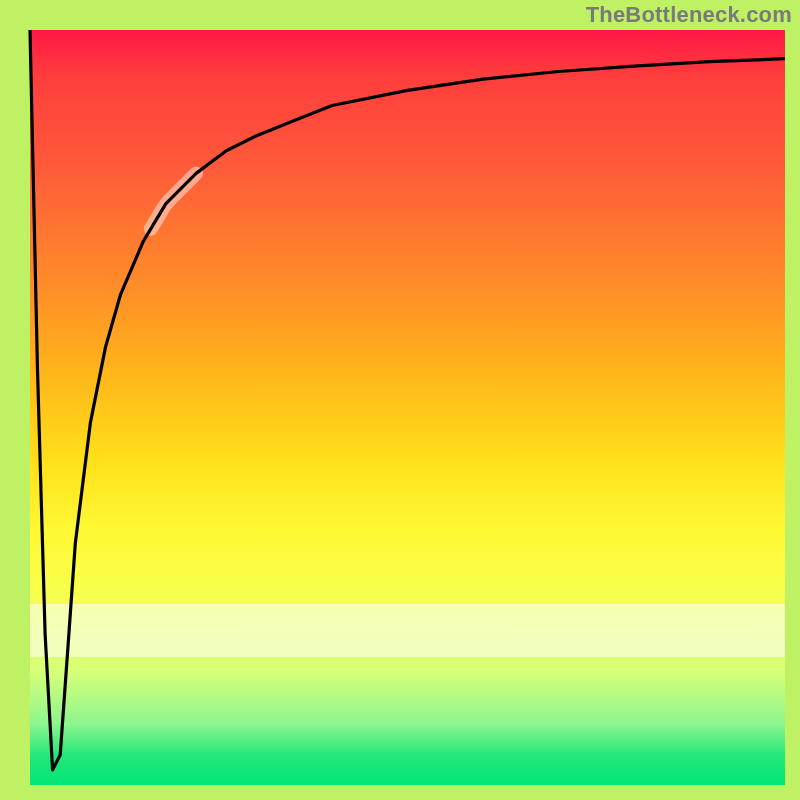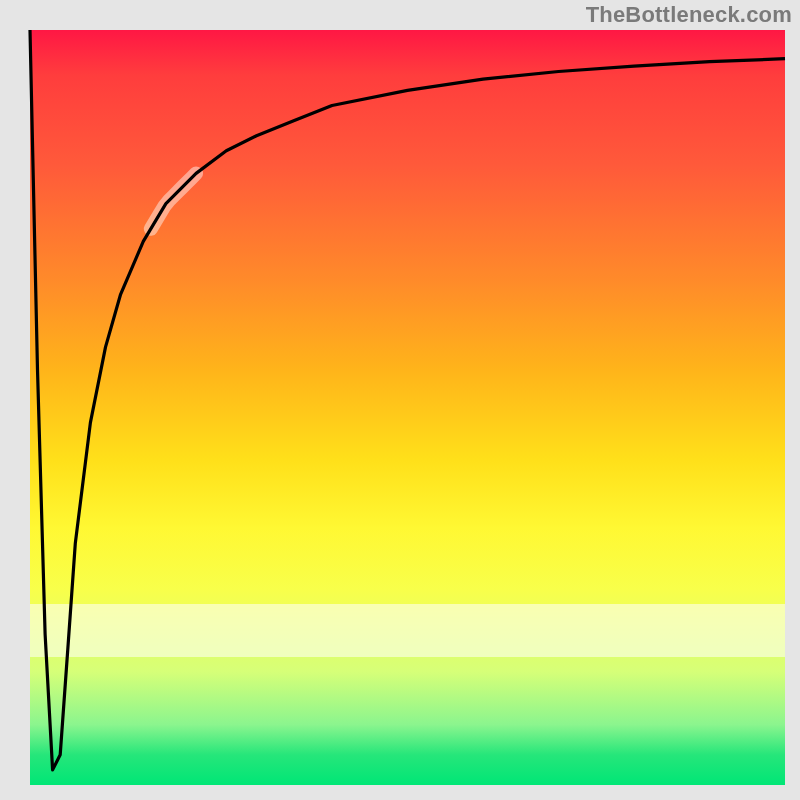--- a/index.html
+++ b/index.html
@@ -7,21 +7,21 @@
     padding: 0;
     width: 800px;
     height: 800px;
     background: #000;
     font-family: Arial, Helvetica, sans-serif;
   }
   .frame {
     position: relative;
     width: 800px;
     height: 800px;
-    background: #e5e5e5;
+    background: #bef264;
   }
   .watermark {
     position: absolute;
     top: 2px;
     right: 8px;
     color: #7a7a7a;
     font-size: 22px;
     font-weight: 600;
     letter-spacing: 0.2px;
   }

